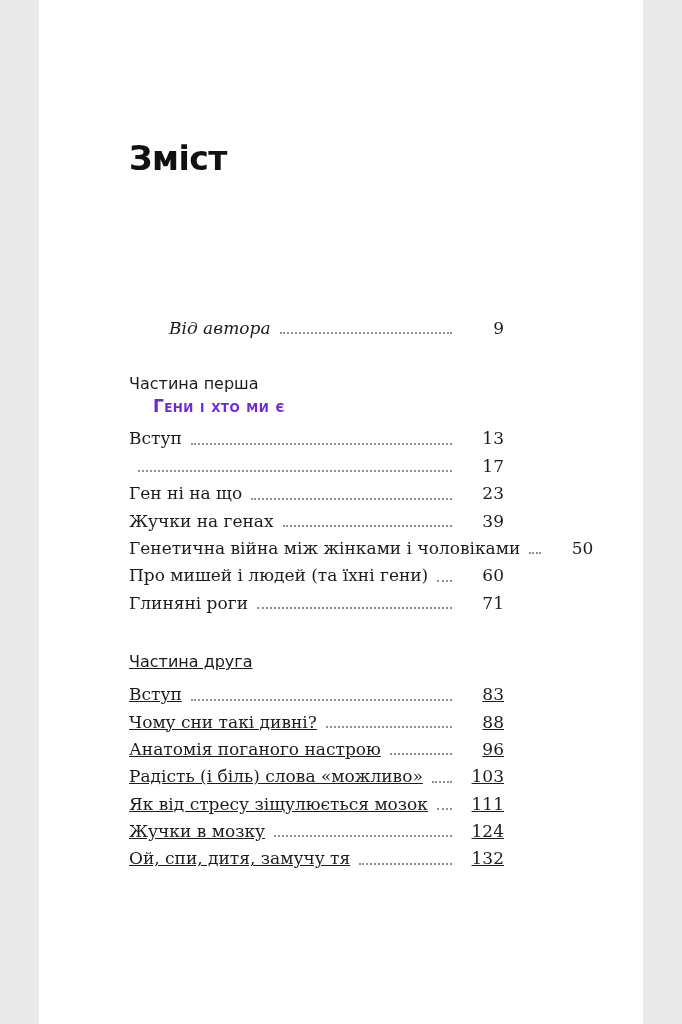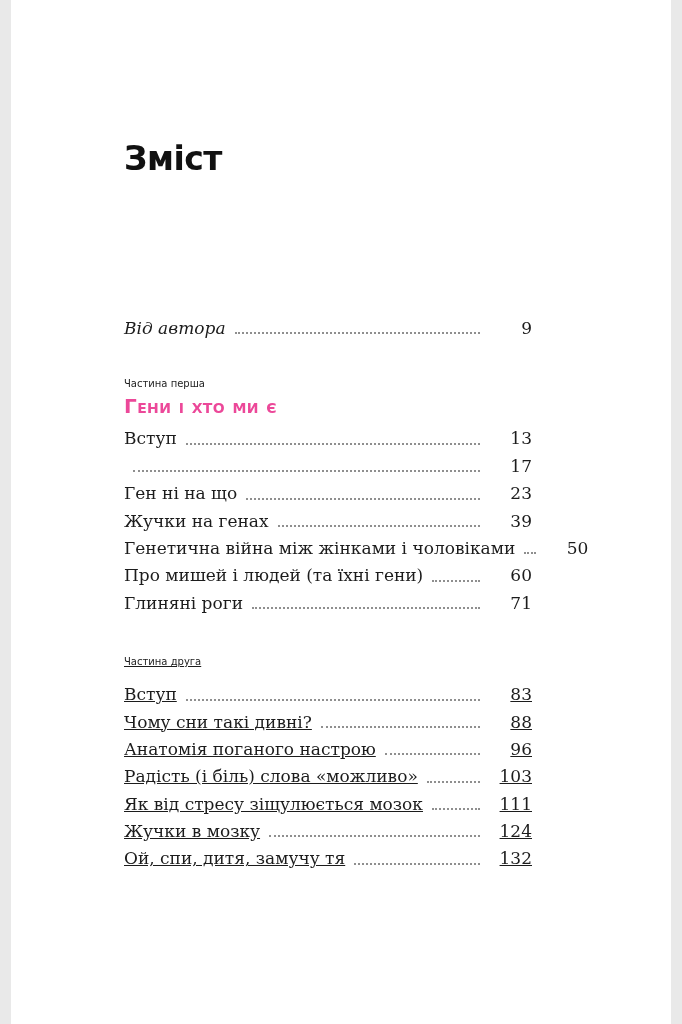--- a/index.html
+++ b/index.html
@@ -1,23 +1,23 @@
 <!DOCTYPE html>
 <html lang="uk"><head>
 <meta charset="utf-8">
 <style>
   html, body { margin: 0; padding: 0; background: #e9e9e9; }
   .page {
     position: relative;
-    width: 660px;
+    width: 604px;
     height: 1024px;
     margin: 0 auto;
     background: #ffffff;
     box-sizing: border-box;
-    padding: 0 139px 0 113px;
+    padding: 0 139px 0 90px;
     font-family: "DejaVu Serif", serif;
     color: #1c1c1c;
     overflow: hidden;
   }
   .book-title {
     font-family: "DejaVu Sans", "Liberation Sans", sans-serif;
     font-weight: bold;
     font-size: 33px;
     line-height: 36px;
     letter-spacing: -0.5px;
@@ -28,51 +28,52 @@
   .front-row { margin-top: 138px; }
   .toc-row {
     display: flex;
     align-items: baseline;
     height: 27.4px;
     font-size: 17px;
     line-height: 27.4px;
     white-space: nowrap;
   }
   .toc-row .entry-label { flex: 0 0 auto; }
-  .front-row .entry-label { font-style: italic; }
+  .front-row .entry-label { font-style: italic; margin-left: 40px; }
   .leader {
     flex: 1 1 auto;
     height: 0;
     border-bottom: 2px dotted #8f8f8f;
     align-self: flex-end;
     margin: 0 10px 8px 9px;
     min-width: 12px;
   }
   .pagenum {
     flex: 0 0 auto;
     width: 42px;
     text-align: right;
     font-size: 17px;
   }
   .section-1 { margin-top: 31px; }
   .section-2 { margin-top: 34px; text-decoration: underline; }
   .part-label {
     font-family: "DejaVu Sans", "Liberation Sans", sans-serif;
-    font-size: 10px;
+    font-size: 16px;
     line-height: 22px;
     color: #1c1c1c;
   }
   .part-title {
     font-family: "DejaVu Sans", "Liberation Sans", sans-serif;
     font-weight: bold;
     font-variant: small-caps;
-    font-size: 20px;
+    font-size: 17px;
     line-height: 22px;
     letter-spacing: 0.4px;
-    color: #ec4899;
+    color: #6d28d9;
+    margin-left: 24px;
   }
   .entries { margin-top: 8px; }
 </style>
 </head>
 <body>
 
 <div class="page">
 
   <h1 class="book-title">Зміст</h1>
 

